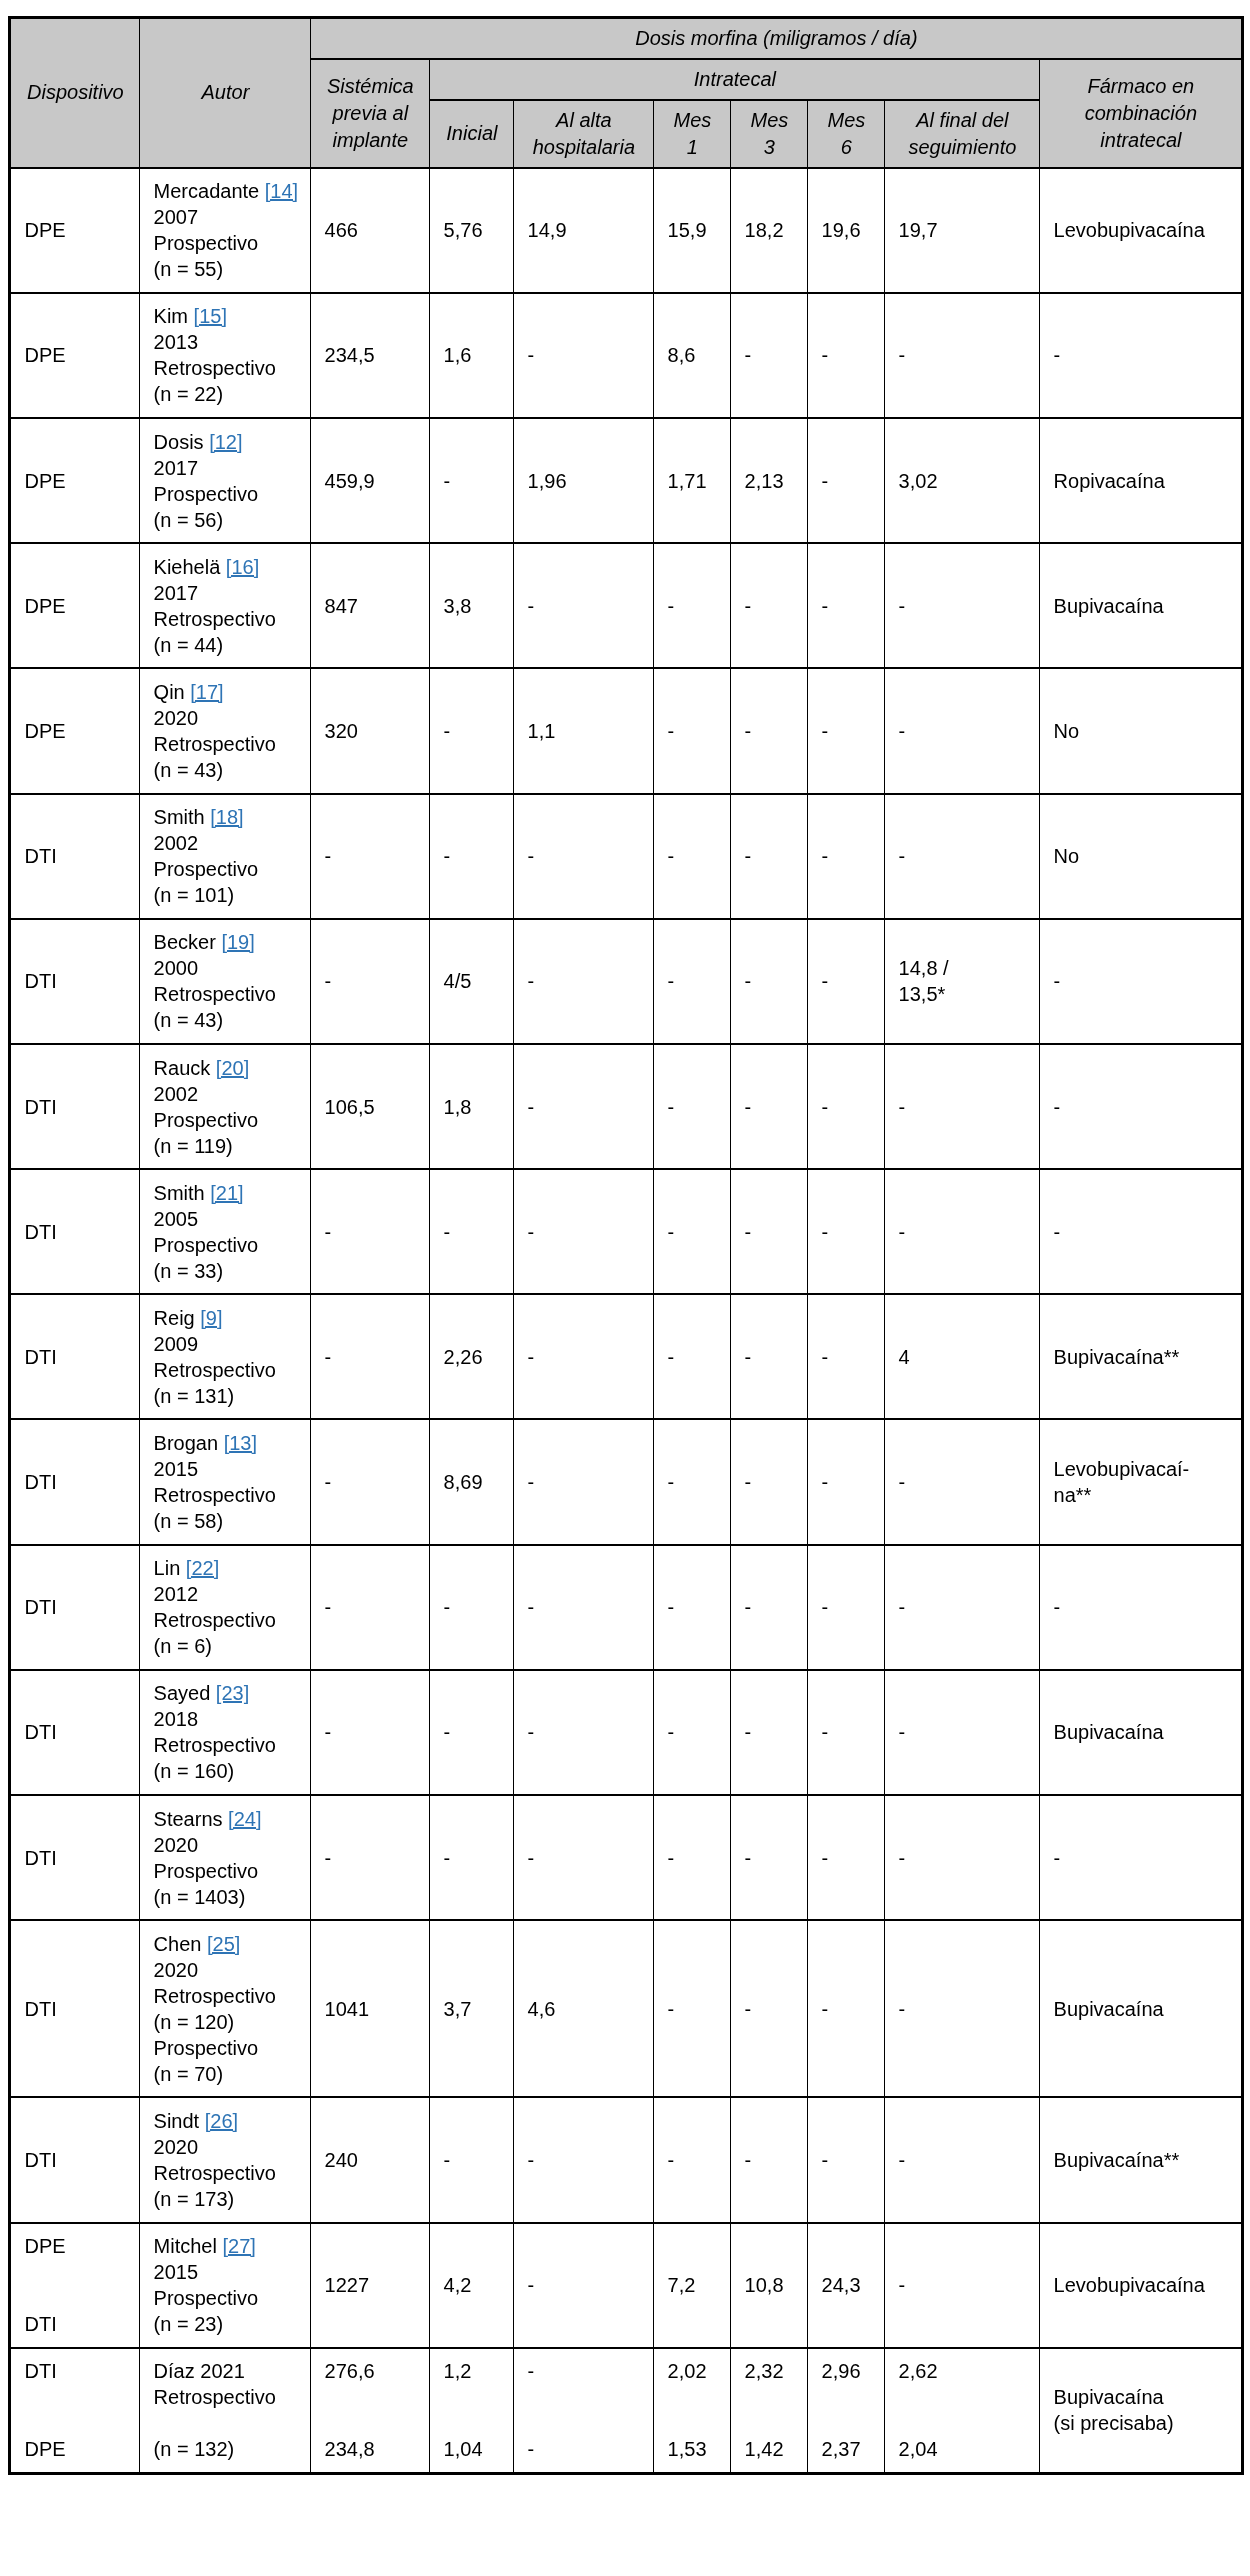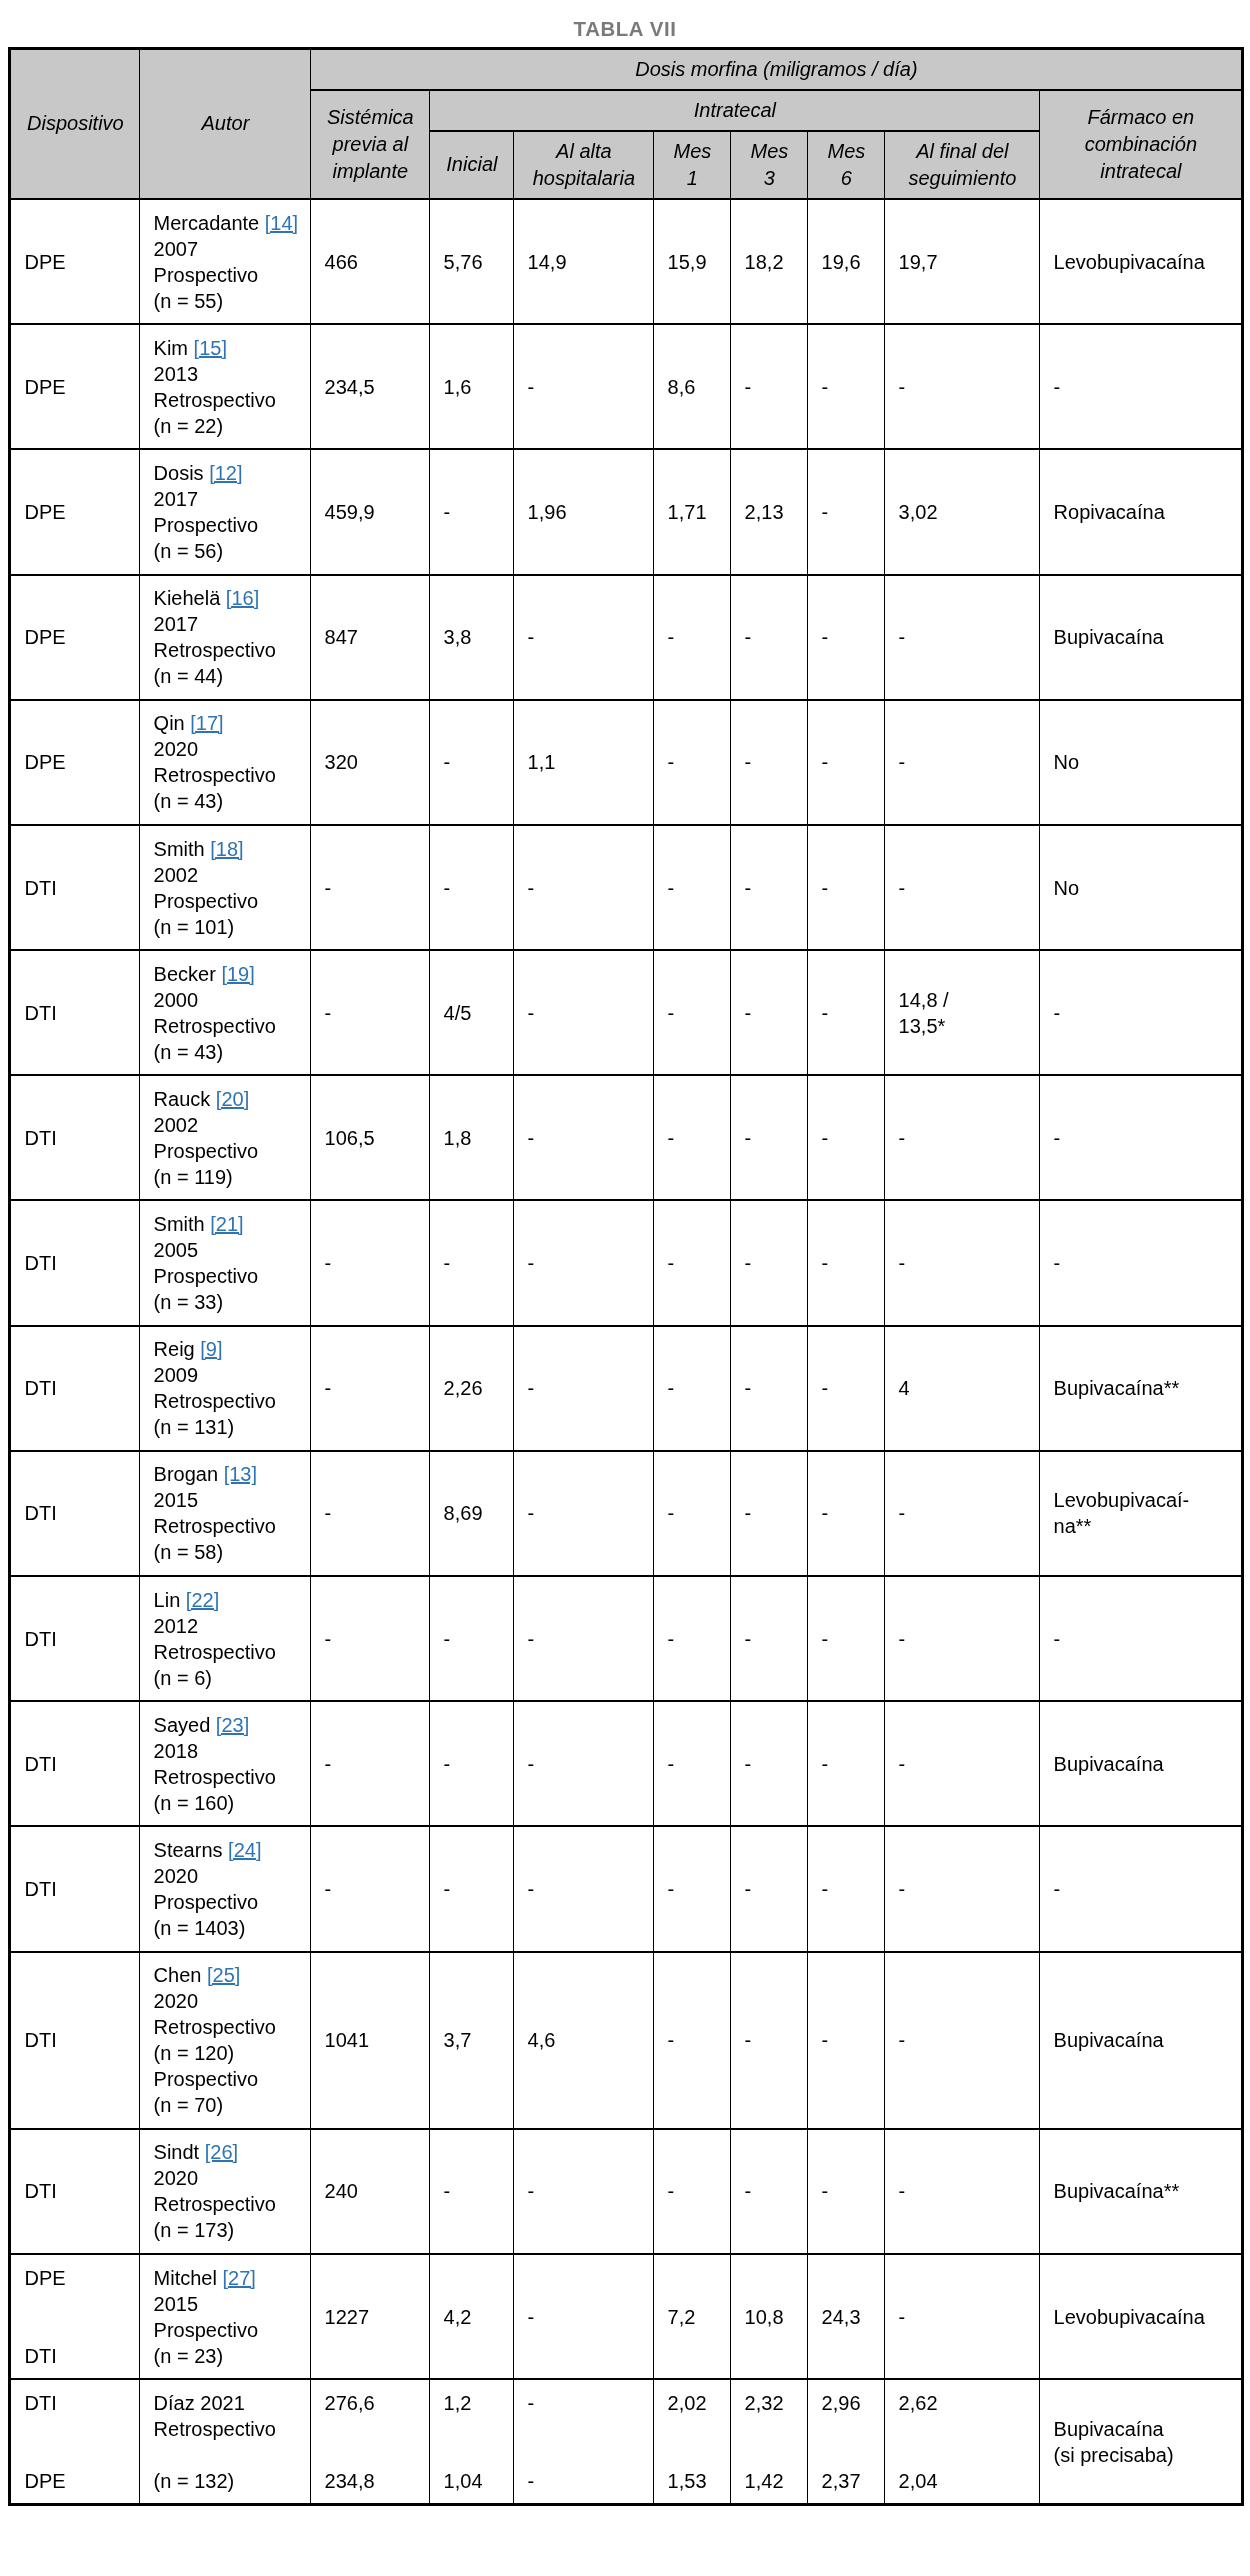--- a/index.html
+++ b/index.html
@@ -73,21 +73,20 @@
     cursor:pointer;
   }
   a.ref:empty{display:none;}
   .a-detail{display:block;white-space:pre-line;}
 </style>
 </head>
 <body>
 
 <div class="page">
 
-  <div class="title">TABLA VII</div>
 
   <table class="main">
     <colgroup>
       <col style="width:130px">
         <col style="width:171px">
         <col style="width:119px">
         <col style="width:84px">
         <col style="width:140px">
         <col style="width:77px">
         <col style="width:77px">

